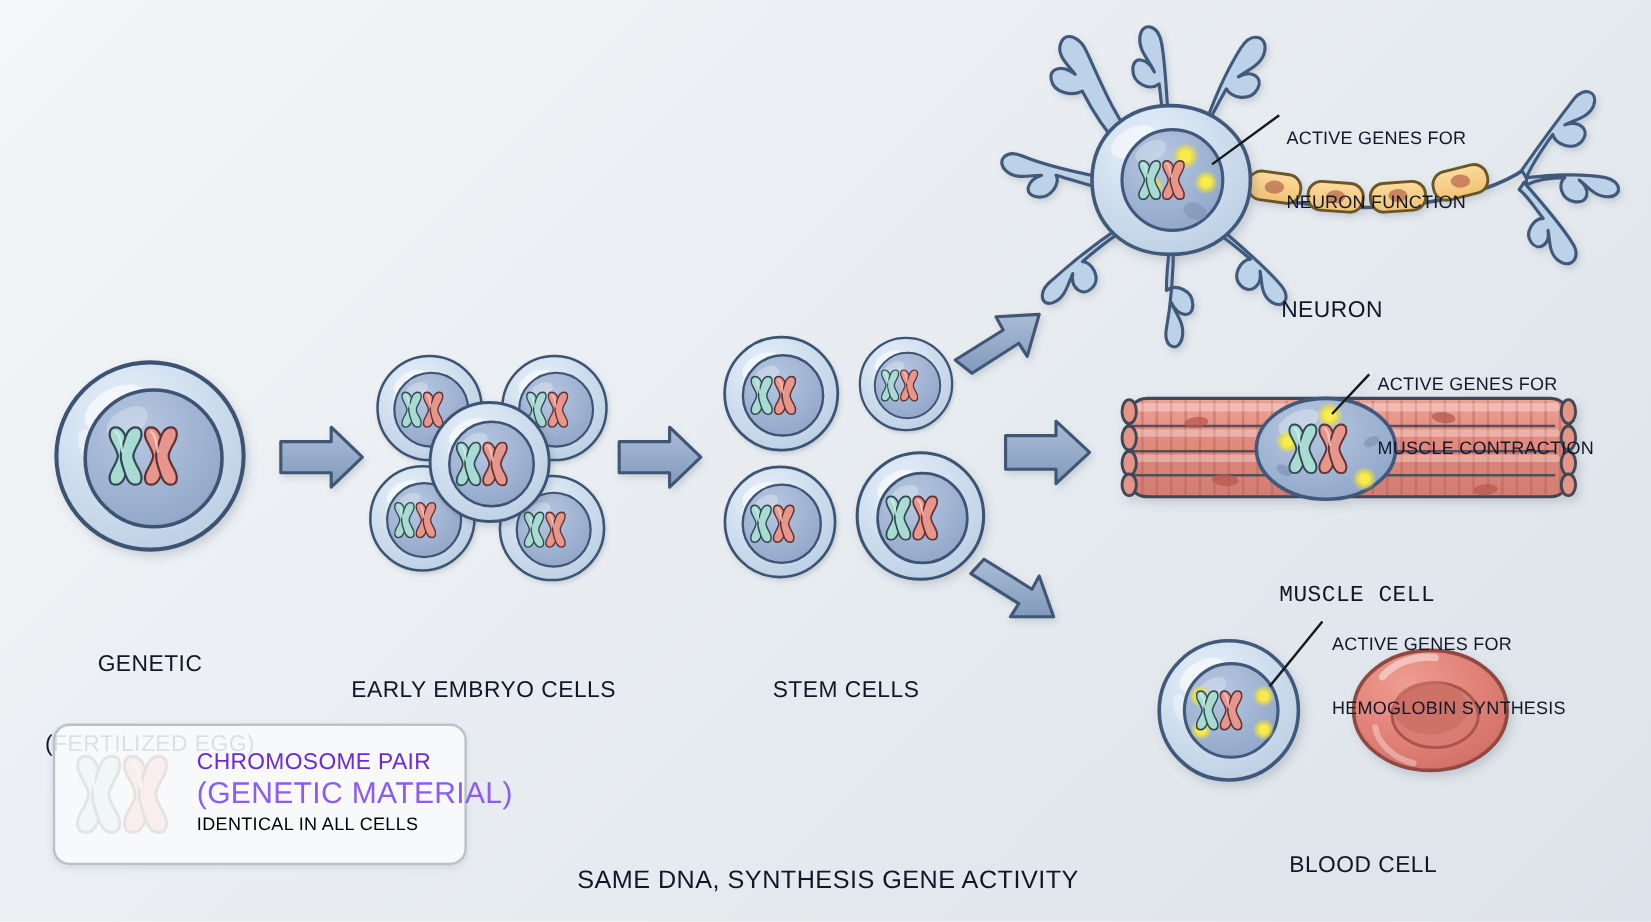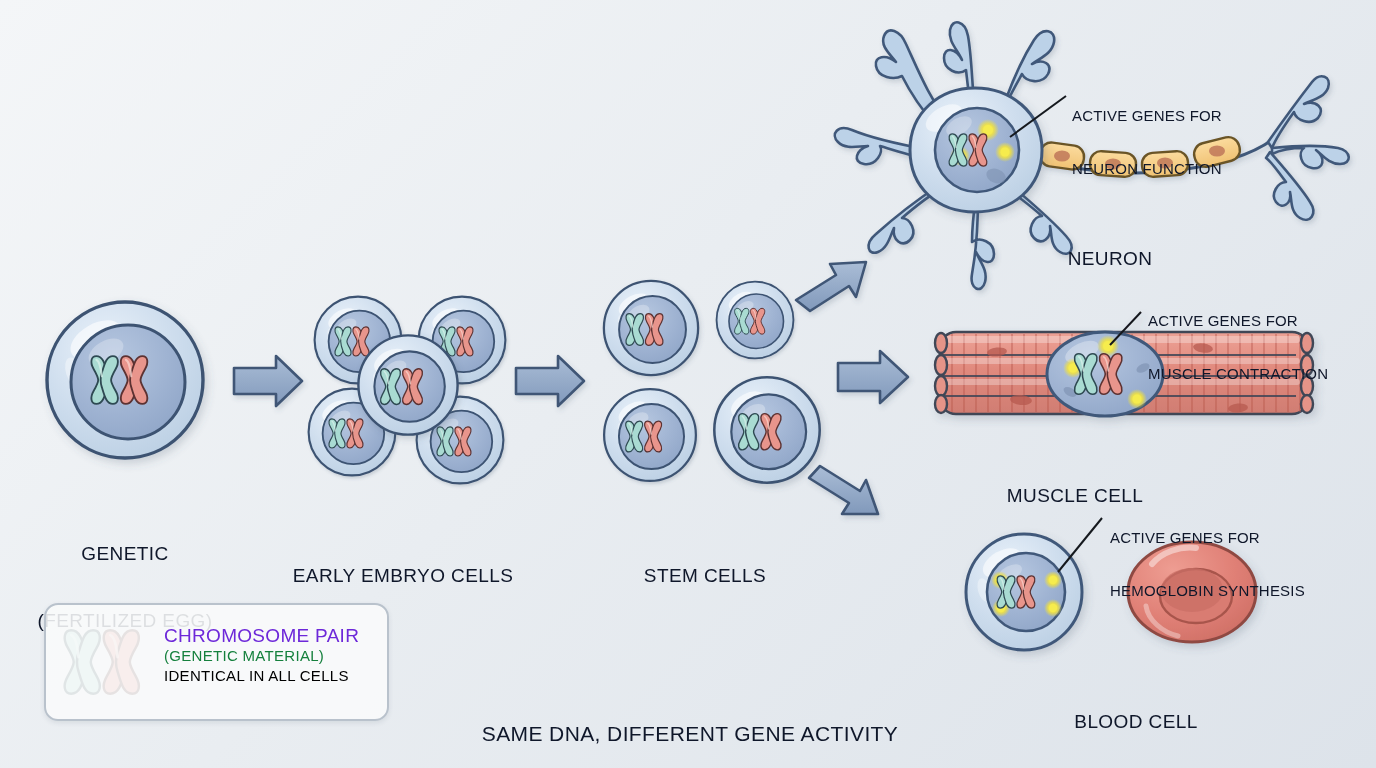--- a/index.html
+++ b/index.html
@@ -27,21 +27,21 @@
     position: absolute;
     left: 44px; top: 603px;
     width: 345px; height: 118px;
     border: 2px solid #b9c2cc;
     border-radius: 14px;
     background: rgba(249,250,251,0.88);
     box-shadow: 0 2px 5px rgba(40,55,75,0.10);
   }
   .legend-text { position: absolute; left: 164px; top: 625px; text-align: left; }
   .legend-t1 { font-size: 19px; color: #6d28d9; letter-spacing: 0.3px; }
-  .legend-t2 { font-size: 15px; color: #15803d; letter-spacing: 0.3px; }
+  .legend-t2 { font-size: 25px; color: #8b5cf6; letter-spacing: 0.3px; }
   .legend-t3 { font-size: 15px; color: #000000; letter-spacing: 0.3px; margin-top: 3px; }
 </style>
 </head>
 <body>
 
 <div id="stage">
 
   <svg class="layer" viewBox="0 0 1376 768">
     <defs>
       <radialGradient id="memGrad" cx="38%" cy="30%" r="75%">
@@ -383,41 +383,41 @@
 
   <div class="lbl lbl-main" style="left:1000px; top:203px; width:220px;">
     <div>NEURON</div>
   </div>
 
   <div class="lbl lbl-call" style="left:1072px; top:72px;">
     <div>ACTIVE GENES FOR</div>
     <div>NEURON FUNCTION</div>
   </div>
 
-  <div class="lbl lbl-main" style="left:960px; top:440px; width:230px;">
+  <div class="lbl lbl-main" style="left:1016px; top:440px; width:230px;font-family:Liberation Mono, monospace;">
     <div>MUSCLE CELL</div>
   </div>
 
   <div class="lbl lbl-call" style="left:1148px; top:277px;">
     <div>ACTIVE GENES FOR</div>
     <div>MUSCLE CONTRACTION</div>
   </div>
 
   <div class="lbl lbl-main" style="left:1006px; top:666px; width:260px;">
     <div>BLOOD CELL</div>
     
   </div>
 
   <div class="lbl lbl-call" style="left:1110px; top:494px;">
     <div>ACTIVE GENES FOR</div>
     <div>HEMOGLOBIN SYNTHESIS</div>
   </div>
 
   <div class="lbl lbl-caption" style="left:440px; top:670px; width:500px;">
-    <div>SAME DNA, DIFFERENT GENE ACTIVITY</div>
+    <div>SAME DNA, SYNTHESIS GENE ACTIVITY</div>
     
   </div>
 
   <div class="legend-box"></div>
   <div class="legend-text">
     <div class="legend-t1">CHROMOSOME PAIR</div>
     <div class="legend-t2">(GENETIC MATERIAL)</div>
     <div class="legend-t3">IDENTICAL IN ALL CELLS</div>
   </div>
 

